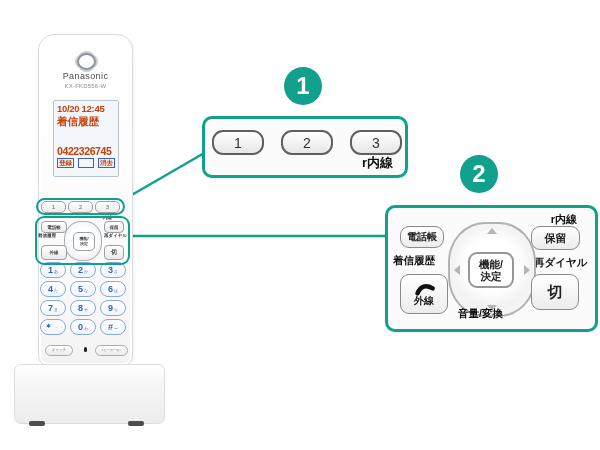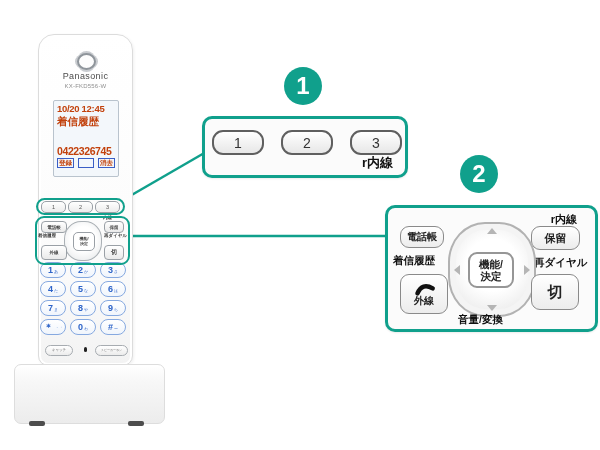--- a/index.html
+++ b/index.html
@@ -225,14 +225,14 @@
   </div>
 
   <div class="c2-btn" style="left:12px;top:66px;width:46px;height:38px;font-size:10px;flex-direction:column;">
     <svg width="22" height="13" viewBox="0 0 22 13" style="transform:rotate(-18deg);margin-top:1px;">
       <path d="M3 10 Q11 1 19 10" stroke="#111" stroke-width="4.5" fill="none" stroke-linecap="round"></path>
     </svg>
     <span>外線</span>
   </div>
   <div class="c2-btn" style="left:143px;top:66px;width:46px;height:34px;font-size:15px;">切</div>
 
-  <div class="c2-lbl" style="left:70px;bottom:2px;">音量/変換</div>
+  <div class="c2-lbl" style="left:70px;bottom:8px;">音量/変換</div>
 </div>
 
 </body></html>

